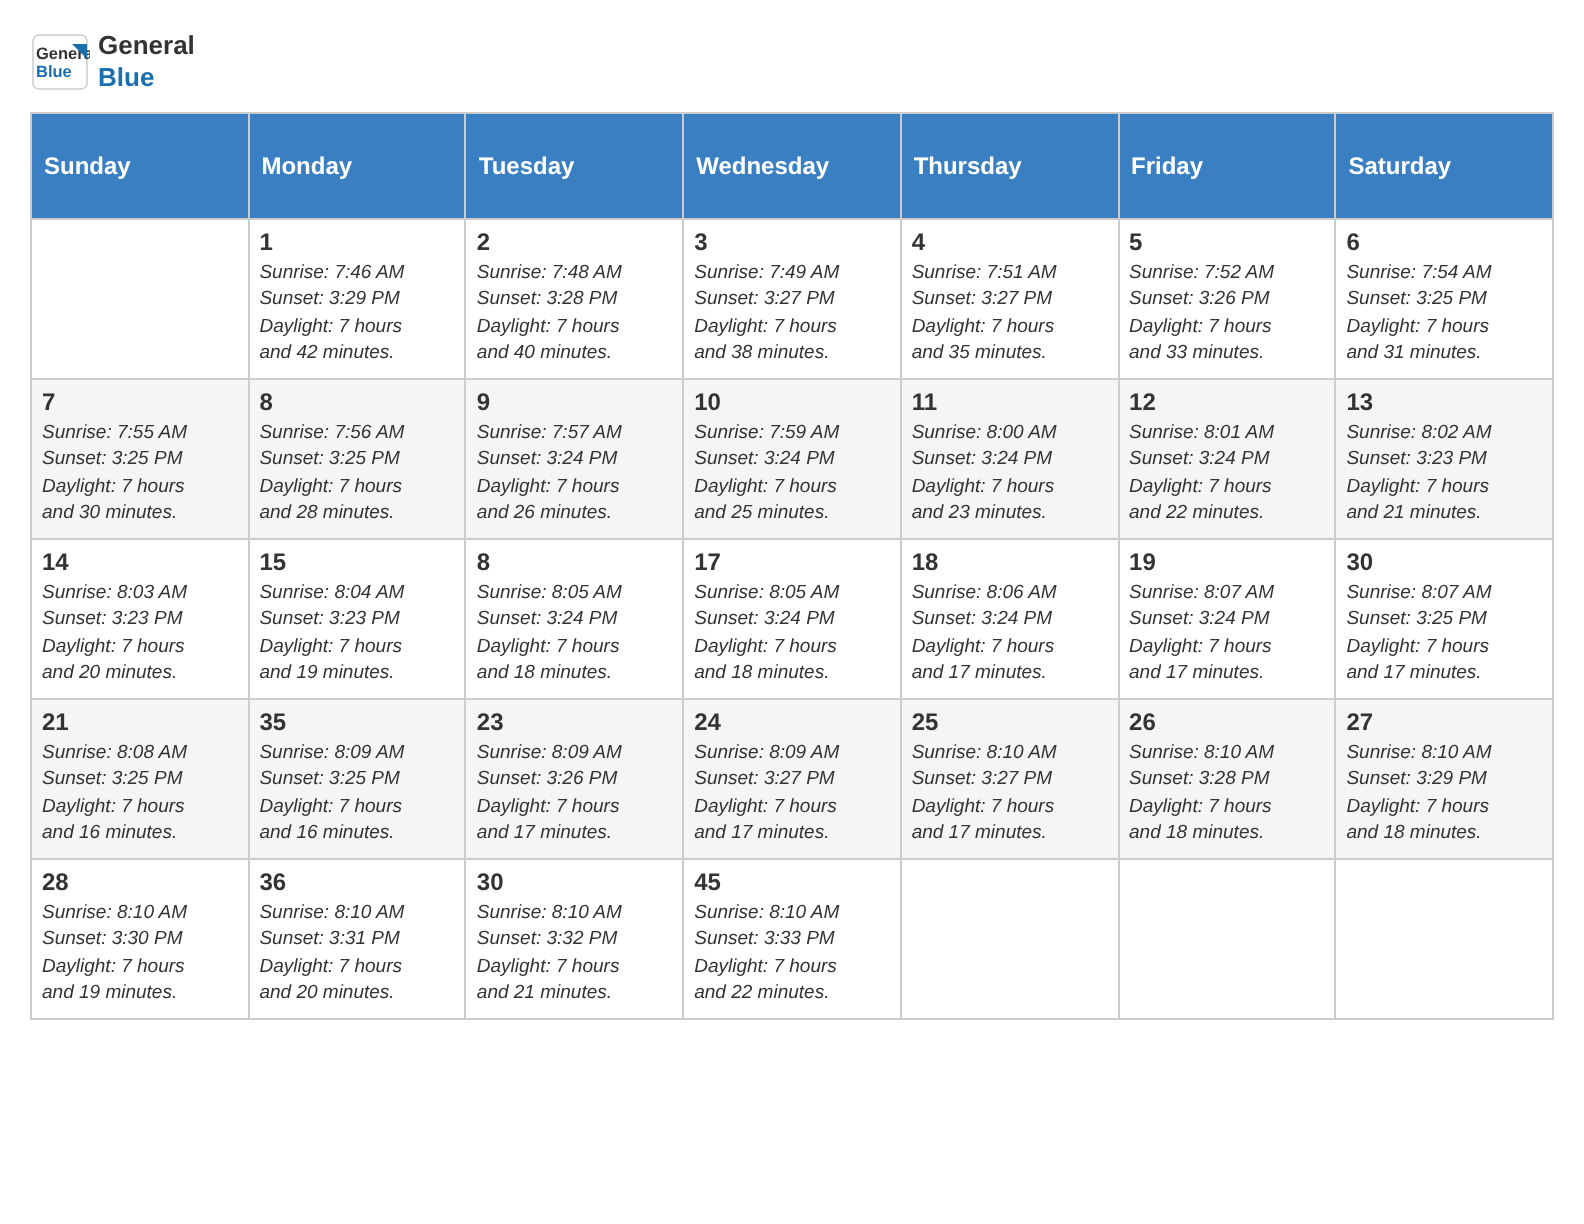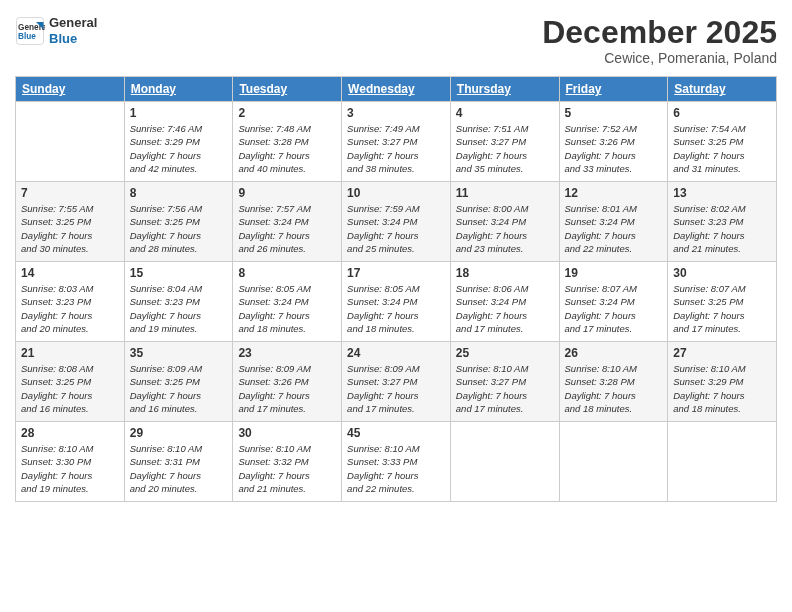--- a/index.html
+++ b/index.html
@@ -46,25 +46,24 @@
     }
     .calendar-table {
       width: 100%;
       border-collapse: collapse;
       font-size: 10px;
     }
     .calendar-table th {
       background-color: #3a7fc1;
       color: #fff;
       text-align: left;
-      padding: 5px 6px;
+      padding: 19px 6px;
       font-size: 12px;
       font-weight: bold;
       border: 1px solid #ccc;
-      text-decoration: underline;
     }
     .calendar-table td {
       border: 1px solid #ccc;
       vertical-align: top;
       padding: 4px 5px;
       width: 14.28%;
       min-height: 70px;
       height: 80px;
     }
     .day-number {
@@ -102,24 +101,20 @@
         <text x="4" y="30" font-size="11" font-weight="bold" fill="#1a6faf" font-family="Arial">Blue</text>
         <polygon points="28,8 38,8 38,18" fill="#1a6faf"></polygon>
       </svg>
       <div>
         <div style="font-size:13px;font-weight:bold;color:#333;line-height:1.2">
           <span style="color:#333">General</span><br>
           <span style="color:#1a6faf">Blue</span>
         </div>
       </div>
     </div>
-    <div class="title-block">
-      <div class="month-title">December 2025</div>
-      <div class="location-title">Cewice, Pomerania, Poland</div>
-    </div>
   </div>
 
   <table class="calendar-table">
     <thead>
       <tr>
       <th>Sunday</th>
           <th>Monday</th>
           <th>Tuesday</th>
           <th>Wednesday</th>
           <th>Thursday</th>
@@ -244,21 +239,21 @@
             <span class="day-number">27</span>
             <div class="day-info">Sunrise: 8:10 AM<br>Sunset: 3:29 PM<br>Daylight: 7 hours<br>and 18 minutes.</div>
           </td>
         </tr>
         <tr class="week-row">
           <td>
             <span class="day-number">28</span>
             <div class="day-info">Sunrise: 8:10 AM<br>Sunset: 3:30 PM<br>Daylight: 7 hours<br>and 19 minutes.</div>
           </td>
           <td>
-            <span class="day-number">29</span>
+            <span class="day-number">36</span>
             <div class="day-info">Sunrise: 8:10 AM<br>Sunset: 3:31 PM<br>Daylight: 7 hours<br>and 20 minutes.</div>
           </td>
           <td>
             <span class="day-number">30</span>
             <div class="day-info">Sunrise: 8:10 AM<br>Sunset: 3:32 PM<br>Daylight: 7 hours<br>and 21 minutes.</div>
           </td>
           <td>
             <span class="day-number">45</span>
             <div class="day-info">Sunrise: 8:10 AM<br>Sunset: 3:33 PM<br>Daylight: 7 hours<br>and 22 minutes.</div>
           </td>

